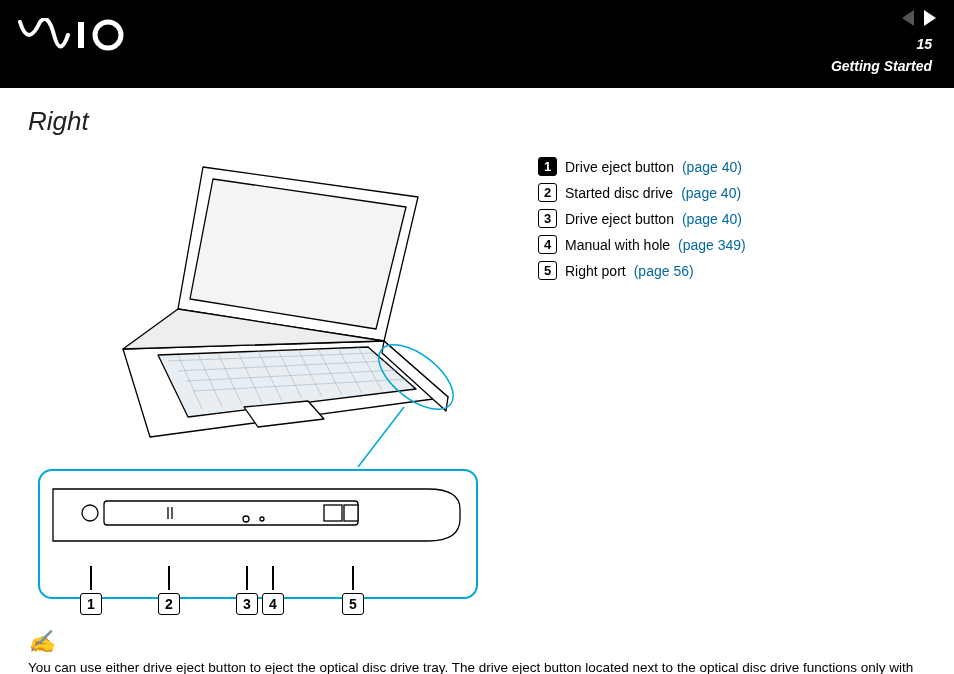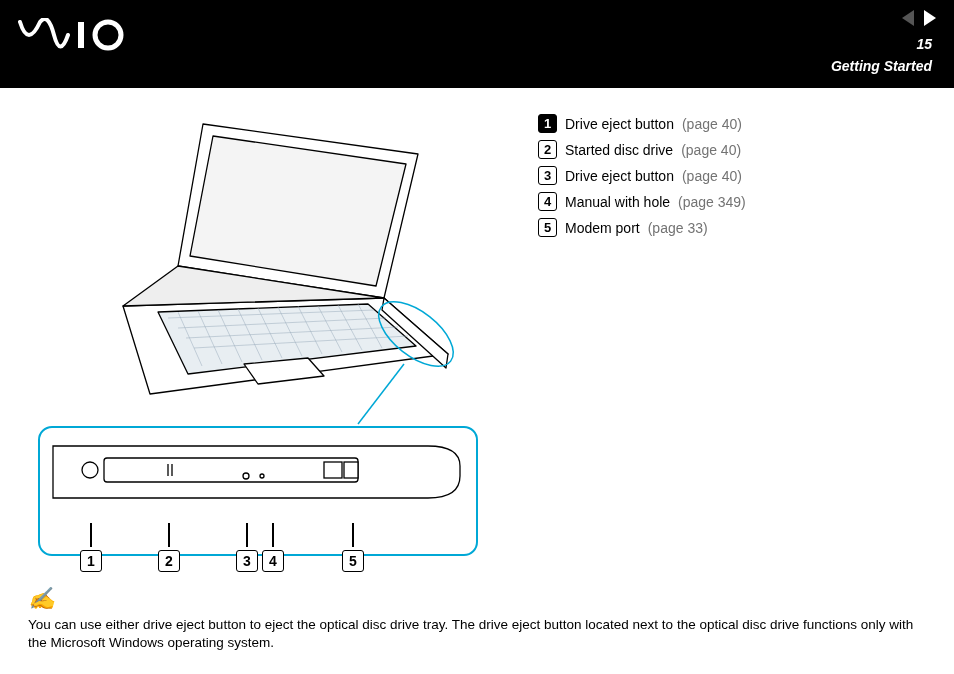--- a/index.html
+++ b/index.html
@@ -13,21 +13,21 @@
   .pagenum{position:absolute;right:22px;top:36px;font-style:italic;font-weight:bold;font-size:14px}
   .section{position:absolute;right:22px;top:58px;font-style:italic;font-weight:bold;font-size:14px}
   .content{padding:18px 28px}
   .title{font-style:italic;font-size:26px;font-weight:normal;margin-bottom:12px;color:#222}
   .row{display:flex;gap:30px}
   .figcol{flex:0 0 480px}
   .legcol{flex:1;padding-top:8px}
   .legend-row{display:flex;align-items:center;gap:8px;margin-bottom:7px;font-size:14px}
   .nbox{width:19px;height:19px;border:1.5px solid #000;border-radius:3px;display:flex;align-items:center;justify-content:center;font-weight:bold;font-size:13px}
   .nbox.filled{background:#000;color:#fff}
-  .link{color:#737373}
+  .link{color:#0369a1}
   .note{margin-top:28px;font-size:13.5px;line-height:1.35}
   .note-icon{color:#0aa0c7;font-size:22px;font-style:italic;margin-bottom:2px}
   .figure{width:460px;position:relative}
   .laptop-box{width:100%;height:300px;position:relative}
   .sidepanel{margin-top:20px;width:440px;height:130px;border:2px solid #00a8d6;border-radius:14px;position:relative;margin-left:10px}
   .sidepanel svg{position:absolute;top:8px;left:8px}
   .callout-line{stroke:#00a8d6;stroke-width:1.5;fill:none}
   .callouts{position:absolute;left:10px;top:95px;width:420px}
   .co{position:absolute;display:flex;flex-direction:column;align-items:center}
   .co .stem{width:1.5px;height:24px;background:#000;margin-bottom:3px}
@@ -46,20 +46,21 @@
   </div>
   <div class="nav">
     <span class="tri tri-l"></span>
     <span class="tri tri-r"></span>
   </div>
   <div class="pagenum">15</div>
   <div class="section">Getting Started</div>
 </div>
 
 <div class="content">
+  <h1 class="title">Right</h1>
 
   <div class="row">
     <div class="figcol">
       <div class="figure">
         <div class="laptop-box">
           <svg width="460" height="320" viewBox="0 0 460 320">
 
             <g stroke="#000" stroke-width="1.3" fill="#fff" stroke-linejoin="round">
 
               <polygon points="175,18 390,48 356,192 150,160"></polygon>
@@ -158,22 +159,22 @@
         <span>Drive eject button</span>
         <span class="link">(page 40)</span>
       </div>
       <div class="legend-row">
         <span class="nbox">4</span>
         <span>Manual with hole</span>
         <span class="link">(page 349)</span>
       </div>
       <div class="legend-row">
         <span class="nbox">5</span>
-        <span>Modem port</span>
-        <span class="link">(page 33)</span>
+        <span>Right port</span>
+        <span class="link">(page 56)</span>
       </div>
     </div>
   </div>
 
   <div class="note">
     <div class="note-icon">✍</div>
     <div>You can use either drive eject button to eject the optical disc drive tray. The drive eject button located next to the optical disc drive functions only with the Microsoft Windows operating system.</div>
   </div>
 </div>
 

